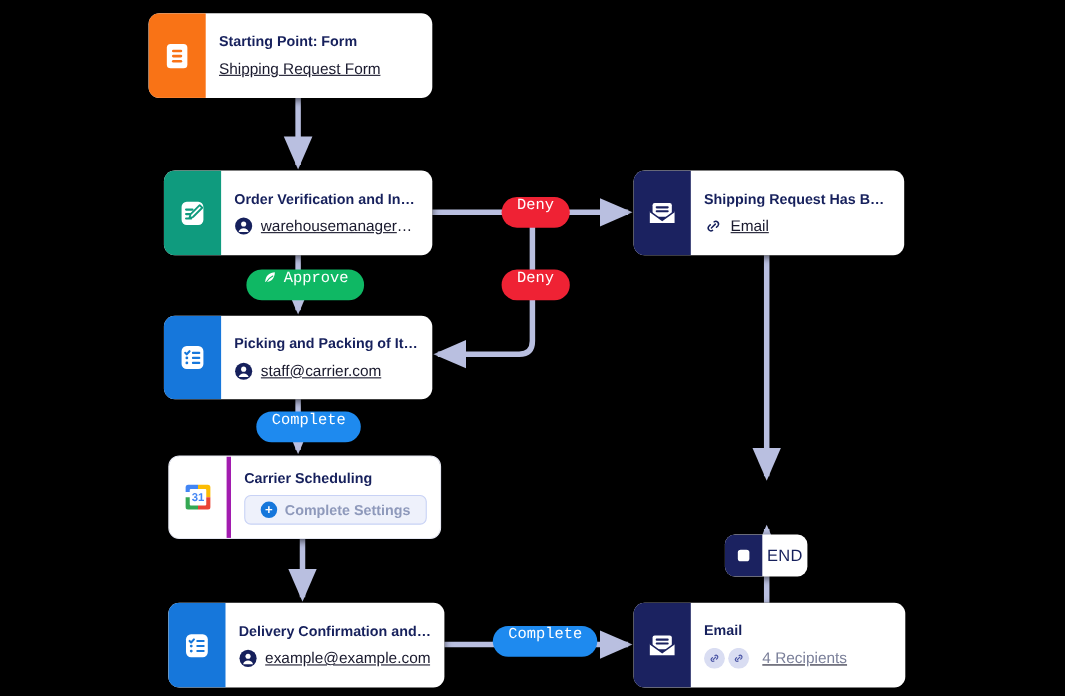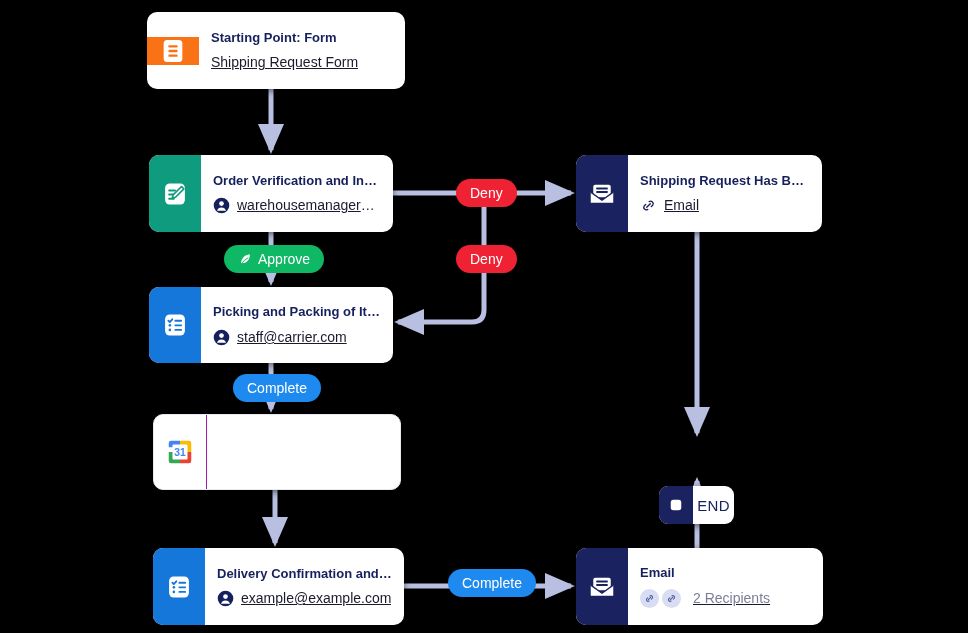--- a/index.html
+++ b/index.html
@@ -78,24 +78,24 @@
     overflow: hidden;
     text-overflow: ellipsis;
     white-space: nowrap;
   }
 
   
   .ic-orange { background: #F97316; }
   .ic-teal   { background: #0F9B7E; }
   .ic-blue   { background: #1677DB; }
   .ic-navy   { background: #1B2260; }
-  .ic-white  { background: #ffffff; border-right: 1px solid #a21caf; }
+  .ic-white  { background: #ffffff; border-right: 4px solid #a21caf; }
 
   
-  #node-start      { left: 147px; top: 12px;  width: 258px; height: 77px; align-items: center; }
+  #node-start      { left: 135px; top: 12px;  width: 258px; height: 77px; }
   #node-verify     { left: 149px; top: 155px; width: 244px; height: 77px; }
   #node-emailtop   { left: 576px; top: 155px; width: 246px; height: 77px; }
   #node-picking    { left: 149px; top: 287px; width: 244px; height: 76px; }
   #node-carrier    { left: 153px; top: 414px; width: 248px; height: 76px;
                      border: 1px solid #e6e8f2; }
   #node-delivery   { left: 153px; top: 548px; width: 251px; height: 77px; }
   #node-emailbot   { left: 576px; top: 548px; width: 247px; height: 77px; }
   #node-end        { left: 659px; top: 438px; width: 75px; height: 38px;
                      border-radius: 9px; margin-top: 48px; }
   #node-end .node-icon { width: 34px; flex: 0 0 34px; }
@@ -138,30 +138,31 @@
     line-height: 14px;
     text-align: center;
     font-weight: bold;
     flex: 0 0 15px;
   }
 
   
   .pill {
     position: absolute;
     display: flex;
-    align-items: center;
+    align-items: flex-start;
     justify-content: center;
     gap: 5px;
     height: 28px;
     padding: 0 14px;
     border-radius: 14px;
     font-size: 14px;
     color: #ffffff;
     white-space: nowrap;
     box-sizing: border-box;
+    font-family: Liberation Mono, monospace;
   }
   .pill-deny     { background: #EF2234; }
   .pill-approve  { background: #0FB864; }
   .pill-complete { background: #1E8AEF; }
 
   #pill-deny-1     { left: 456px; top: 179px; }
   #pill-deny-2     { left: 456px; top: 245px; }
   #pill-approve    { left: 224px; top: 245px; }
   #pill-complete-1 { left: 233px; top: 374px; }
   #pill-complete-2 { left: 448px; top: 569px; }
@@ -297,20 +298,27 @@
     <div class="node-icon ic-white">
       <svg width="30" height="30" viewBox="0 0 32 32">
         <rect x="4" y="4" width="24" height="24" rx="2.5" fill="#ffffff"></rect>
         <path d="M4 6.5A2.5 2.5 0 0 1 6.5 4H16v7H4z" fill="#4285F4"></path>
         <path d="M16 4h9.5A2.5 2.5 0 0 1 28 6.5V16h-12z" fill="#FBBC04"></path>
         <path d="M28 16v9.5a2.5 2.5 0 0 1-2.5 2.5H16V16z" fill="#EA4335"></path>
         <path d="M4 16h12v12H6.5A2.5 2.5 0 0 1 4 25.5z" fill="#34A853"></path>
         <rect x="8" y="8" width="16" height="16" rx="1" fill="#ffffff"></rect>
         <text x="16" y="20" font-family="Liberation Sans, sans-serif" font-size="11" font-weight="bold" fill="#4285F4" text-anchor="middle">31</text>
       </svg>
+    </div>
+    <div class="node-body">
+      <div class="carrier-title">Carrier Scheduling</div>
+      <div class="settings-btn">
+        <span class="plus-circle">+</span>
+        <span>Complete Settings</span>
+      </div>
     </div>
   </div>
 
   <div class="node" id="node-delivery">
     <div class="node-icon ic-blue">
       <svg width="28" height="28" viewBox="0 0 24 24">
         <rect x="3.5" y="3" width="17" height="18" rx="4" fill="#ffffff"></rect>
         <path d="M6.3 8.3 l1.2 1.2 l2.2 -2.4" stroke="#1677DB" stroke-width="1.6" fill="none" stroke-linecap="round" stroke-linejoin="round"></path>
         <path d="M12.3 8.4h5M12.3 12.3h5M12.3 16.2h5" stroke="#1677DB" stroke-width="1.6" stroke-linecap="round"></path>
         <circle cx="7.6" cy="12.3" r="1.1" fill="#1677DB"></circle>
@@ -351,21 +359,21 @@
             </svg>
           </span>
           <span class="chip">
             <svg width="11" height="11" viewBox="0 0 24 24">
               <path d="M9.5 14.5 L14.5 9.5" stroke="#4b56a6" stroke-width="2.4" stroke-linecap="round"></path>
               <path d="M13 6.5 a3.6 3.6 0 0 1 5 5 l-2 2" fill="none" stroke="#4b56a6" stroke-width="2.4" stroke-linecap="round"></path>
               <path d="M11 17.5 a3.6 3.6 0 0 1 -5 -5 l2 -2" fill="none" stroke="#4b56a6" stroke-width="2.4" stroke-linecap="round"></path>
             </svg>
           </span>
         </span>
-        <span class="recip-text">2 Recipients</span>
+        <span class="recip-text">4 Recipients</span>
       </div>
     </div>
   </div>
 
   <div class="node" id="node-end">
     <div class="node-icon ic-navy">
       <svg width="18" height="18" viewBox="0 0 24 24">
         <rect x="5" y="5" width="14" height="14" rx="3.5" fill="#ffffff"></rect>
       </svg>
     </div>

